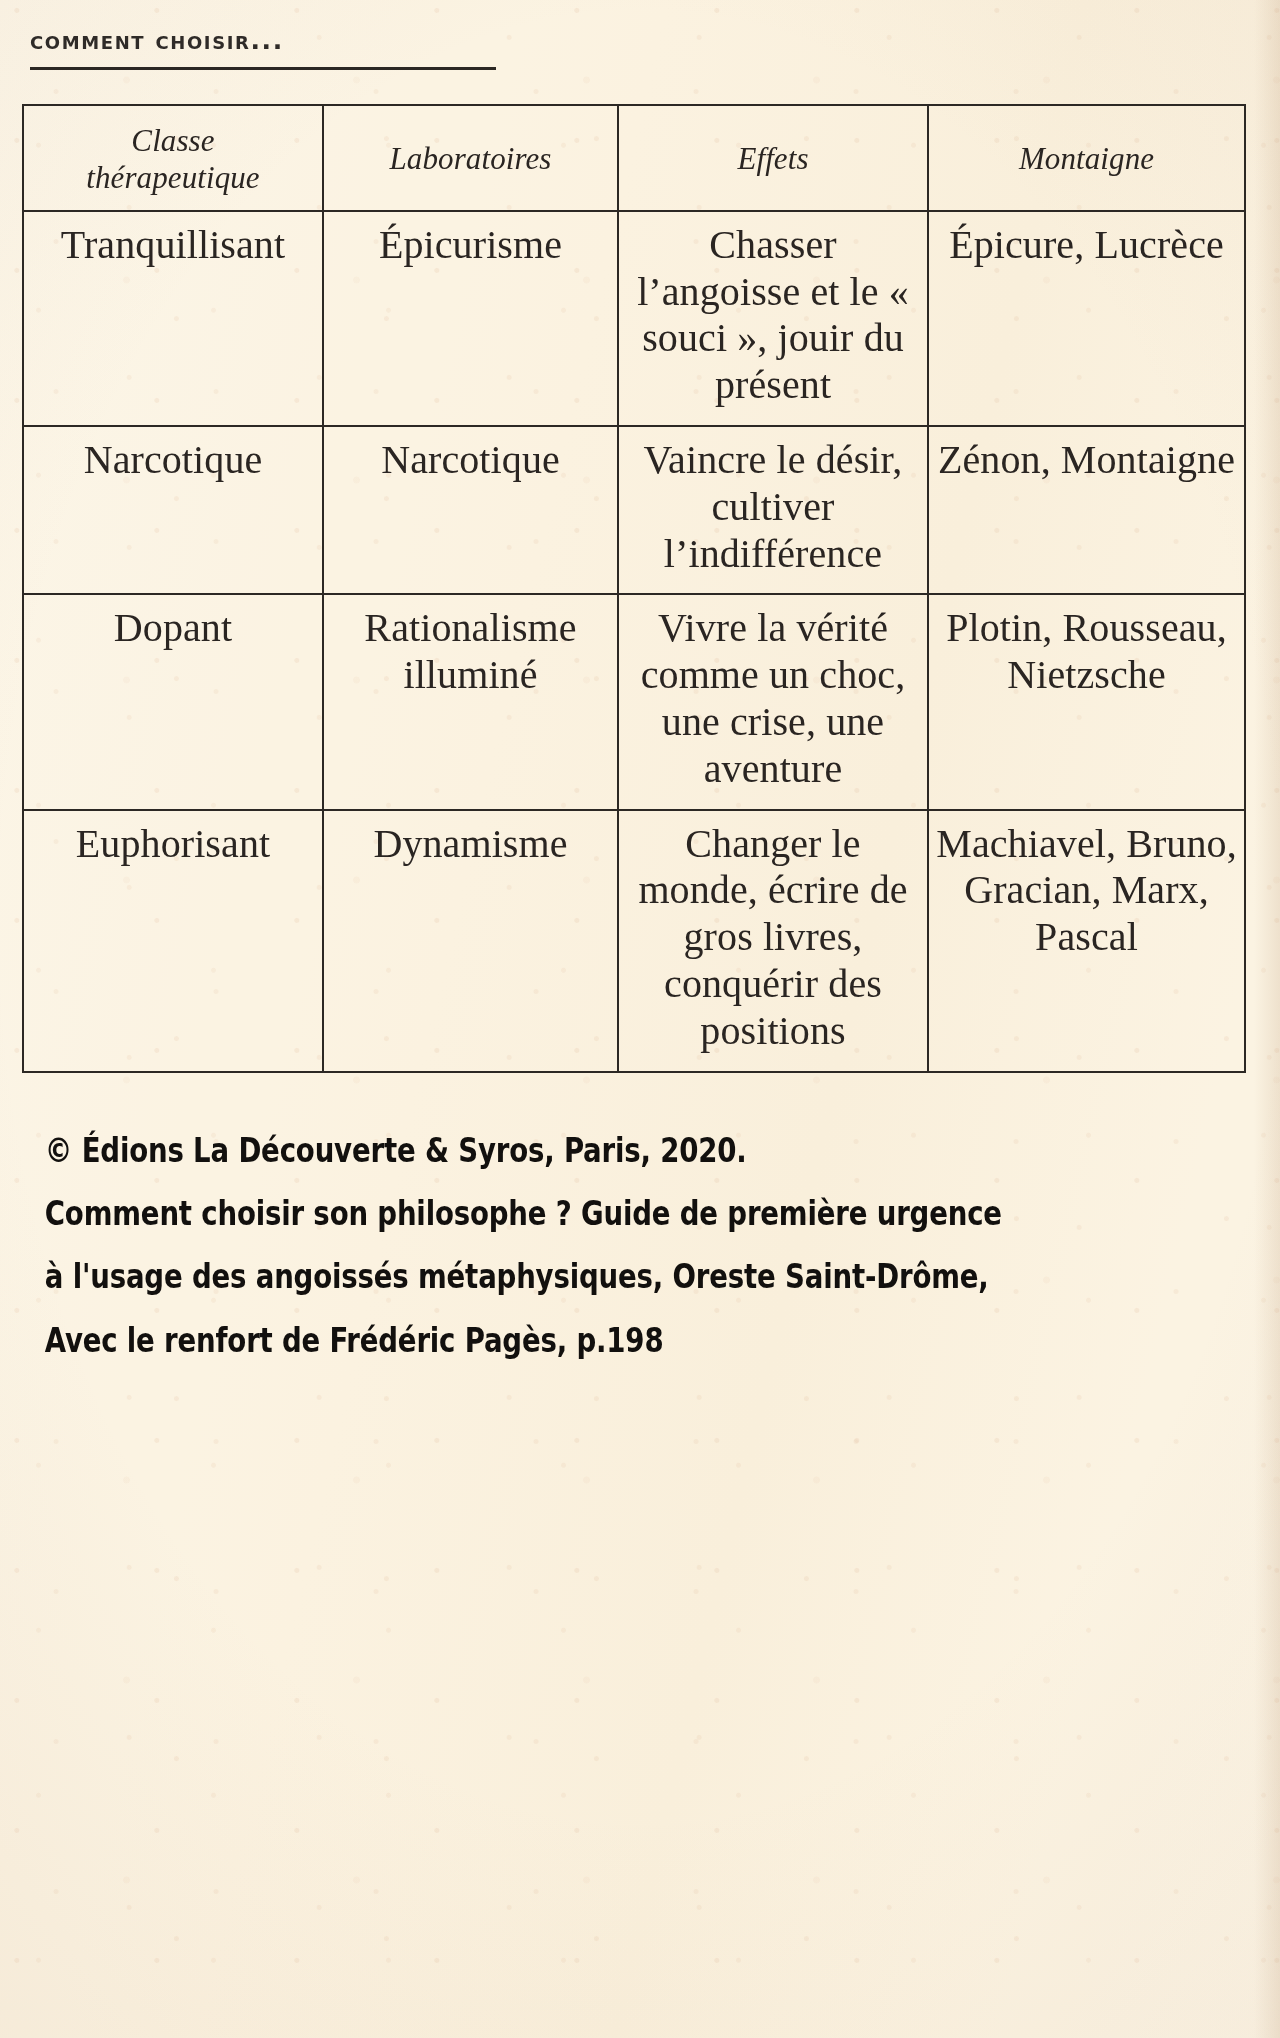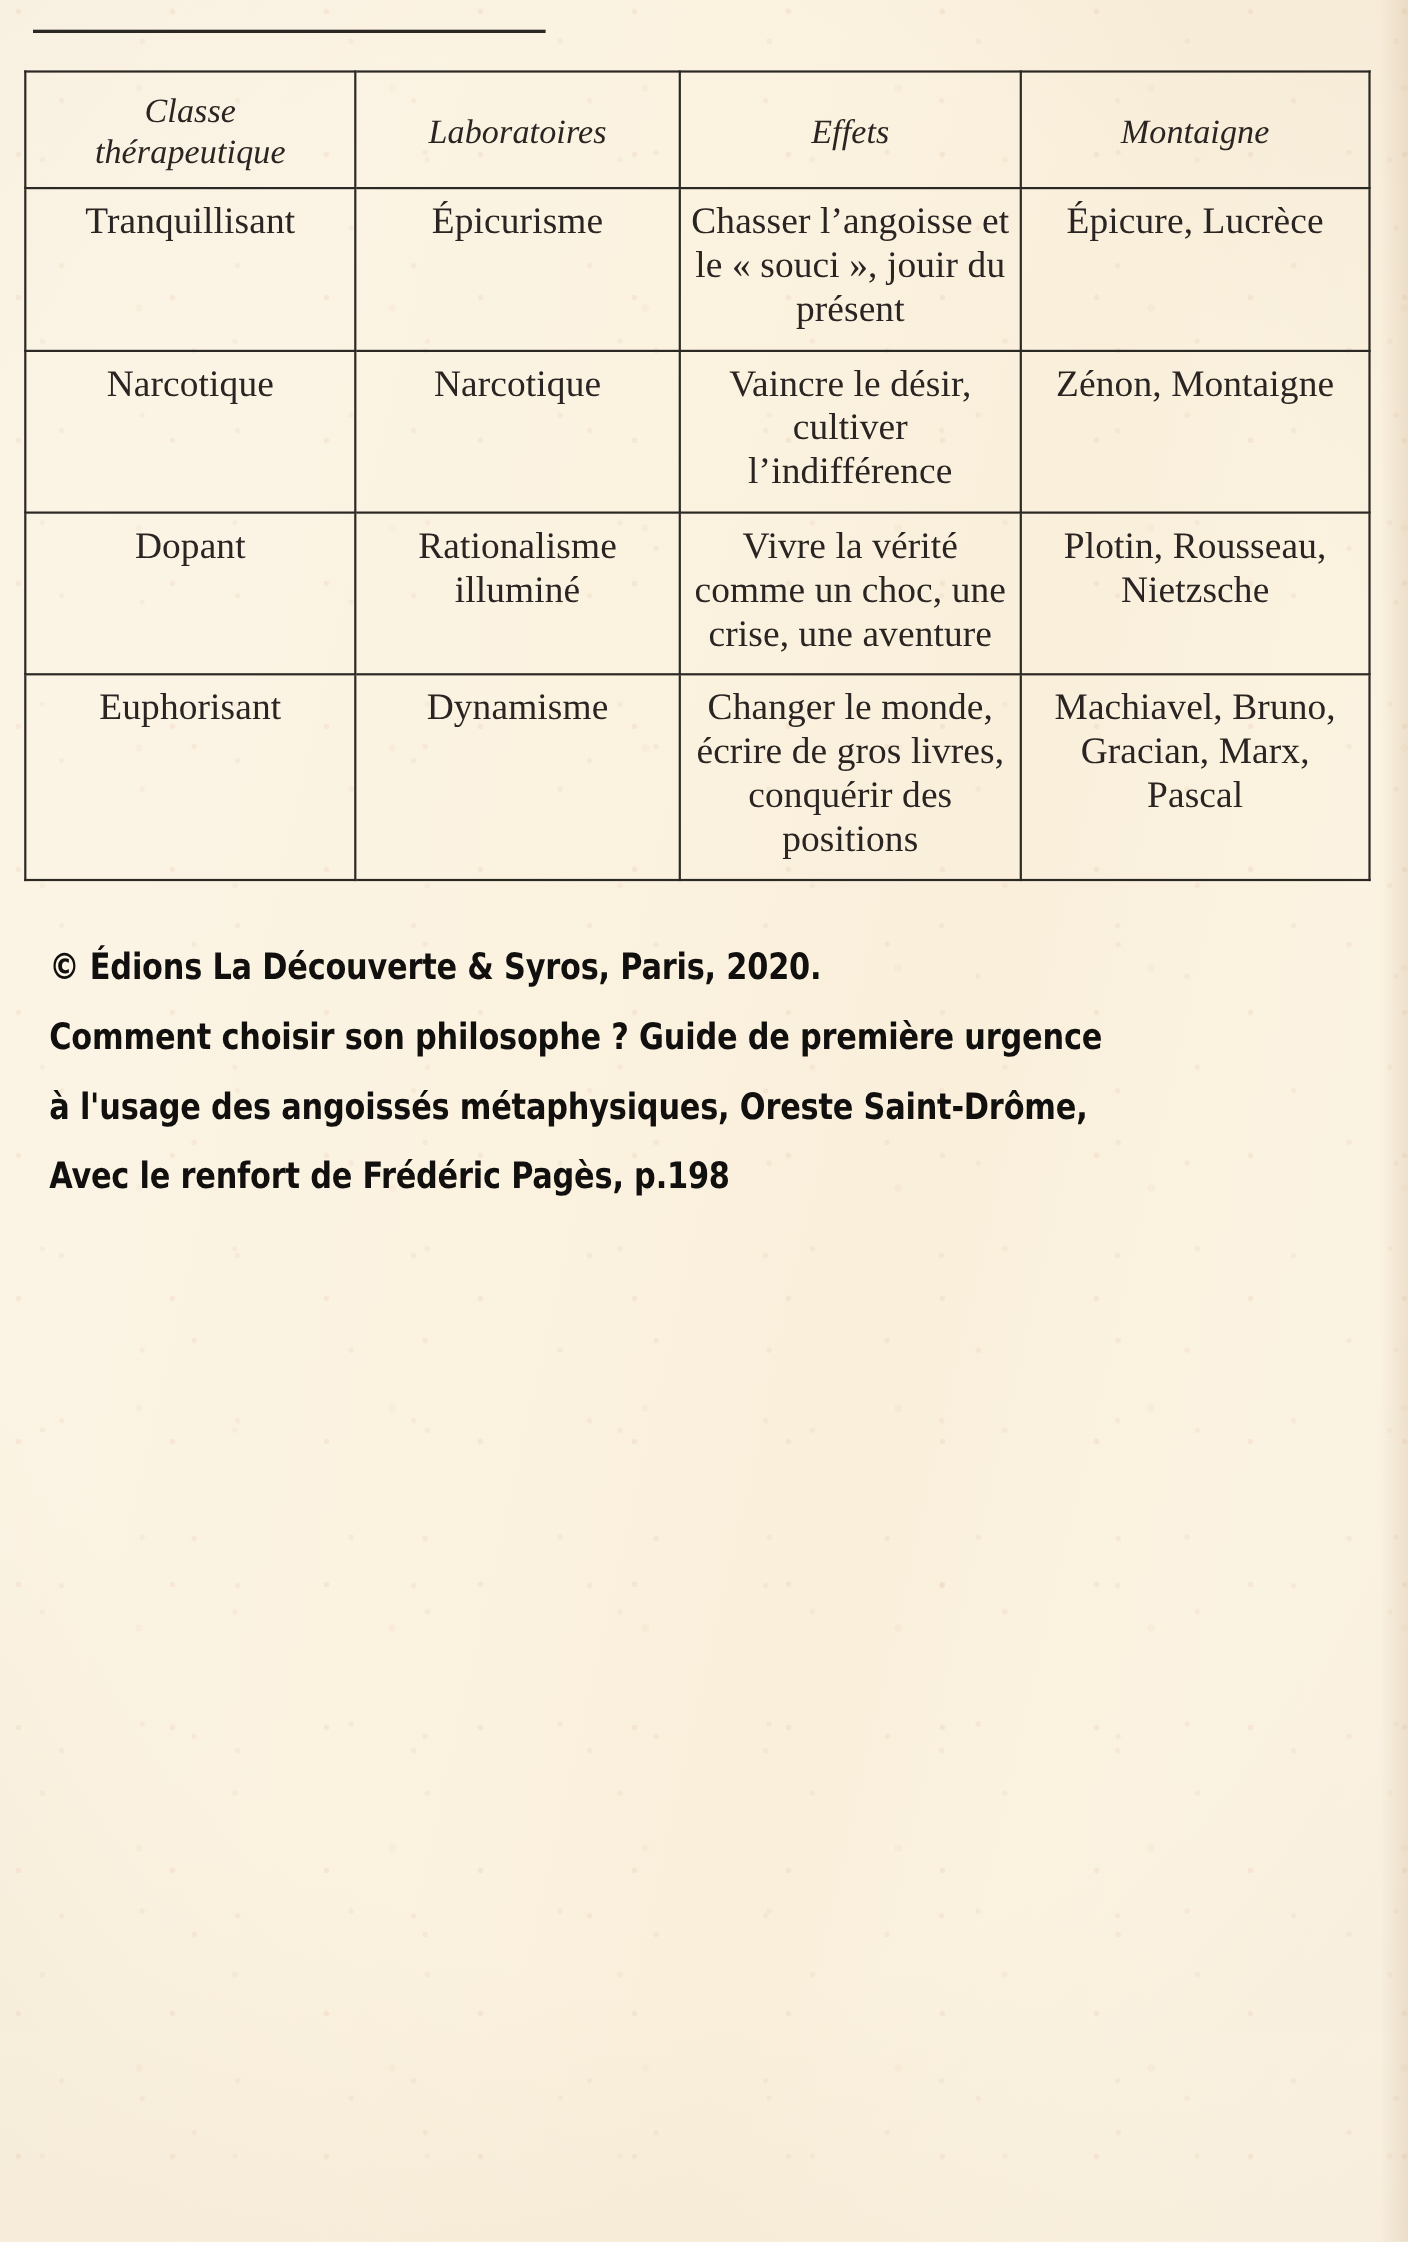--- a/index.html
+++ b/index.html
@@ -83,21 +83,21 @@
   table.drug-table {
     border-collapse: collapse;
     width: 1222px;
     table-layout: fixed;
   }
   table.drug-table td {
     border: 2px solid #2c2824;
     vertical-align: top;
     text-align: center;
     padding: 10px 6px 16px 6px;
-    font-size: 34px;
+    font-size: 40px;
     line-height: 1.17;
     color: #2a2522;
     letter-spacing: .1px;
   }
   table.drug-table thead td {
     font-style: italic;
     font-size: 31px;
     padding-top: 16px;
     padding-bottom: 14px;
     line-height: 1.2;
@@ -133,20 +133,21 @@
 </head>
 <body>
 
 <div class="paper-grain"></div>
 <div class="vignette"></div>
 <div class="edge-shade"></div>
 
 <div class="page">
 
   <div class="header">
+    <div class="header-title">Comment choisir...</div>
     <div class="header-rule"></div>
   </div>
 
   <div class="table-wrap">
     <table class="drug-table">
       <colgroup>
         <col class="col-classe">
         <col class="col-labo">
         <col class="col-effets">
         <col class="col-produits">

